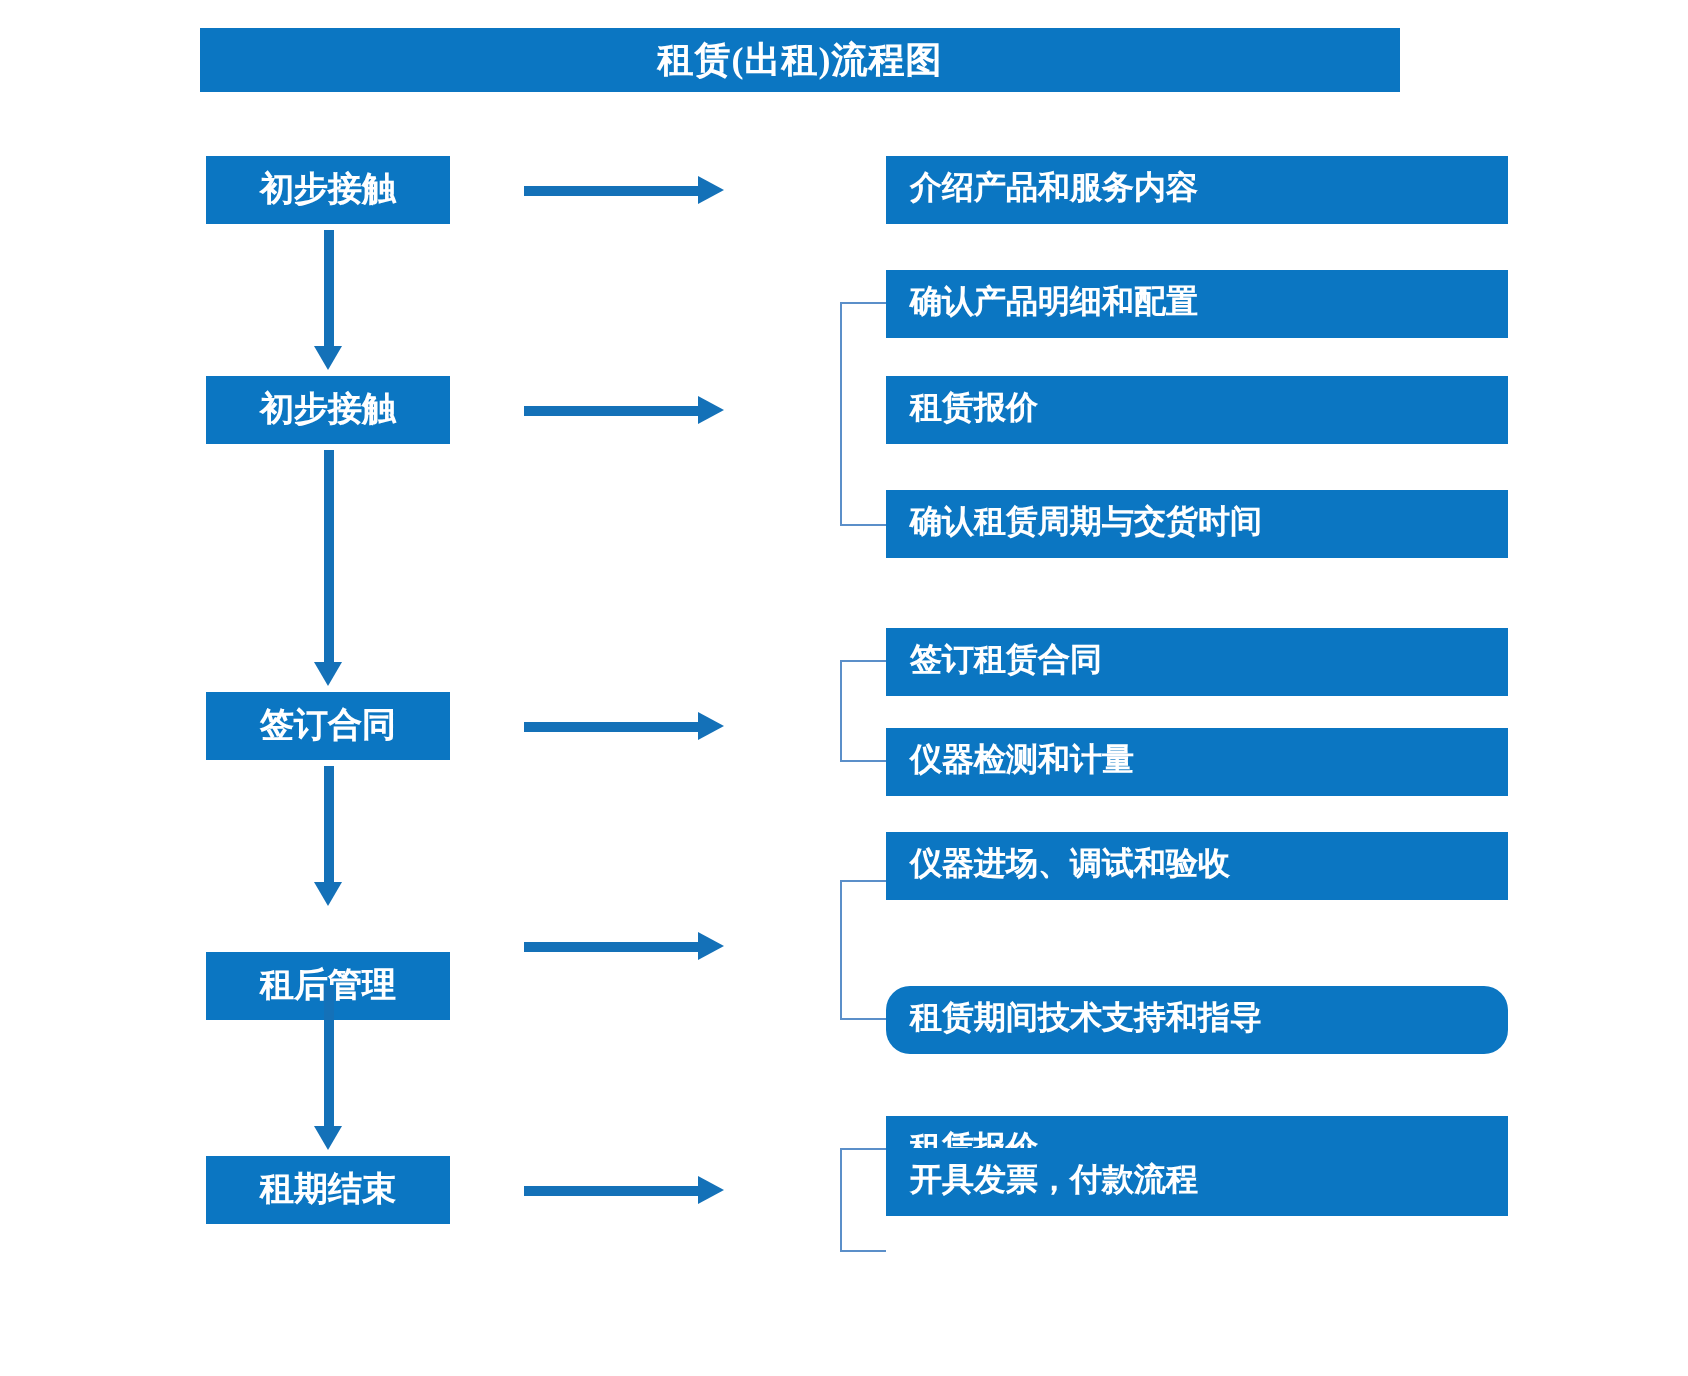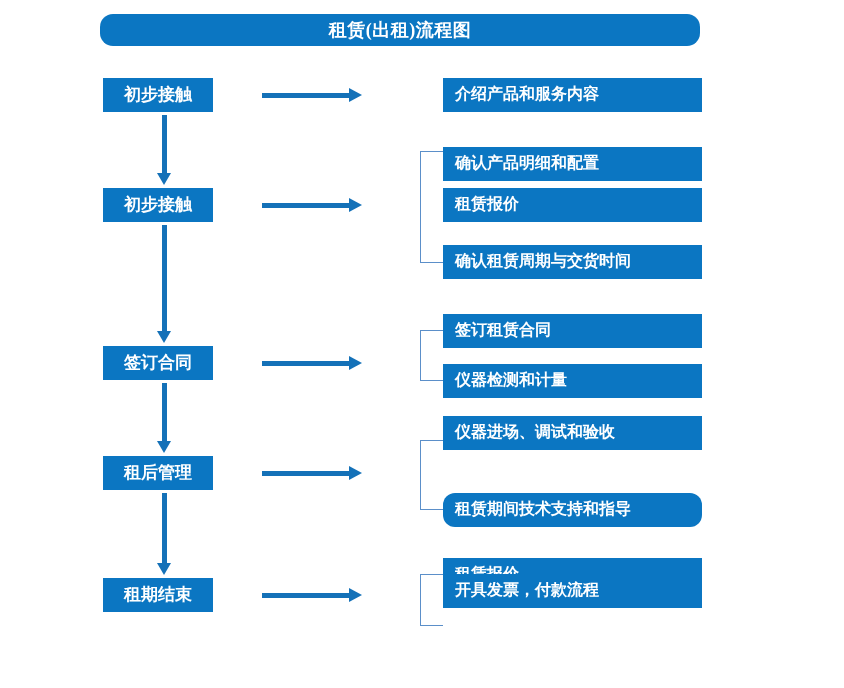--- a/index.html
+++ b/index.html
@@ -24,42 +24,41 @@
     width: 600px;
     height: 32px;
     background: #0b76c2;
     color: #ffffff;
     font-size: 18px;
     font-weight: bold;
     display: flex;
     align-items: center;
     justify-content: center;
     letter-spacing: 0.5px;
-    border-radius: 13px;
   }
   .node {
     position: absolute;
     background: #0b76c2;
     color: #ffffff;
     font-size: 17px;
     font-weight: bold;
     display: flex;
     align-items: center;
     box-sizing: border-box;
   }
   .node.stage {
     left: 103px;
-    width: 110px;
+    width: 122px;
     height: 34px;
     justify-content: center;
     padding-bottom: 1px;
   }
   .node.task {
     left: 443px;
-    width: 259px;
+    width: 311px;
     height: 34px;
     justify-content: flex-start;
     padding-left: 12px;
     padding-bottom: 1px;
     font-size: 16px;
   }
   
   .h-arrow {
     position: absolute;
     left: 262px;
@@ -124,21 +123,21 @@
 <div id="canvas">
 
   <div class="title-bar">租赁(出租)流程图</div>
 
   <div class="node stage" style="top:78px;">初步接触</div>
 
   <div class="node stage" style="top:188px;">初步接触</div>
 
   <div class="node stage" style="top:346px;">签订合同</div>
 
-  <div class="node stage" style="top:456px;">租后管理</div>
+  <div class="node stage" style="top:476px;">租后管理</div>
 
   <div class="node stage" style="top:578px;">租期结束</div>
 
   <div class="v-arrow" style="top:115px; height:70px;">
     <div class="shaft" style="height:58px;"></div>
     <div class="head"></div>
   </div>
 
   <div class="v-arrow" style="top:225px; height:118px;">
     <div class="shaft" style="height:106px;"></div>
@@ -176,21 +175,21 @@
       <div class="head"></div>
   </div>
 
   <div class="brace" style="top:151px; height:112px;"></div>
   <div class="brace" style="top:330px; height:51px;"></div>
   <div class="brace" style="top:440px; height:70px;"></div>
   <div class="brace" style="top:574px; height:52px;"></div>
 
   <div class="node task" style="top:78px;">介绍产品和服务内容</div>
 
-  <div class="node task" style="top:147px;font-family:Liberation Serif, serif;">确认产品明细和配置</div>
+  <div class="node task" style="top:135px;font-family:Liberation Serif, serif;">确认产品明细和配置</div>
 
   <div class="node task" style="top:188px;">租赁报价</div>
 
   <div class="node task" style="top:245px;">确认租赁周期与交货时间</div>
 
   <div class="node task" style="top:314px;">签订租赁合同</div>
 
   <div class="node task" style="top:364px;">仪器检测和计量</div>
 
   <div class="node task" style="top:416px;font-family:Liberation Mono, monospace;">仪器进场、调试和验收</div>

